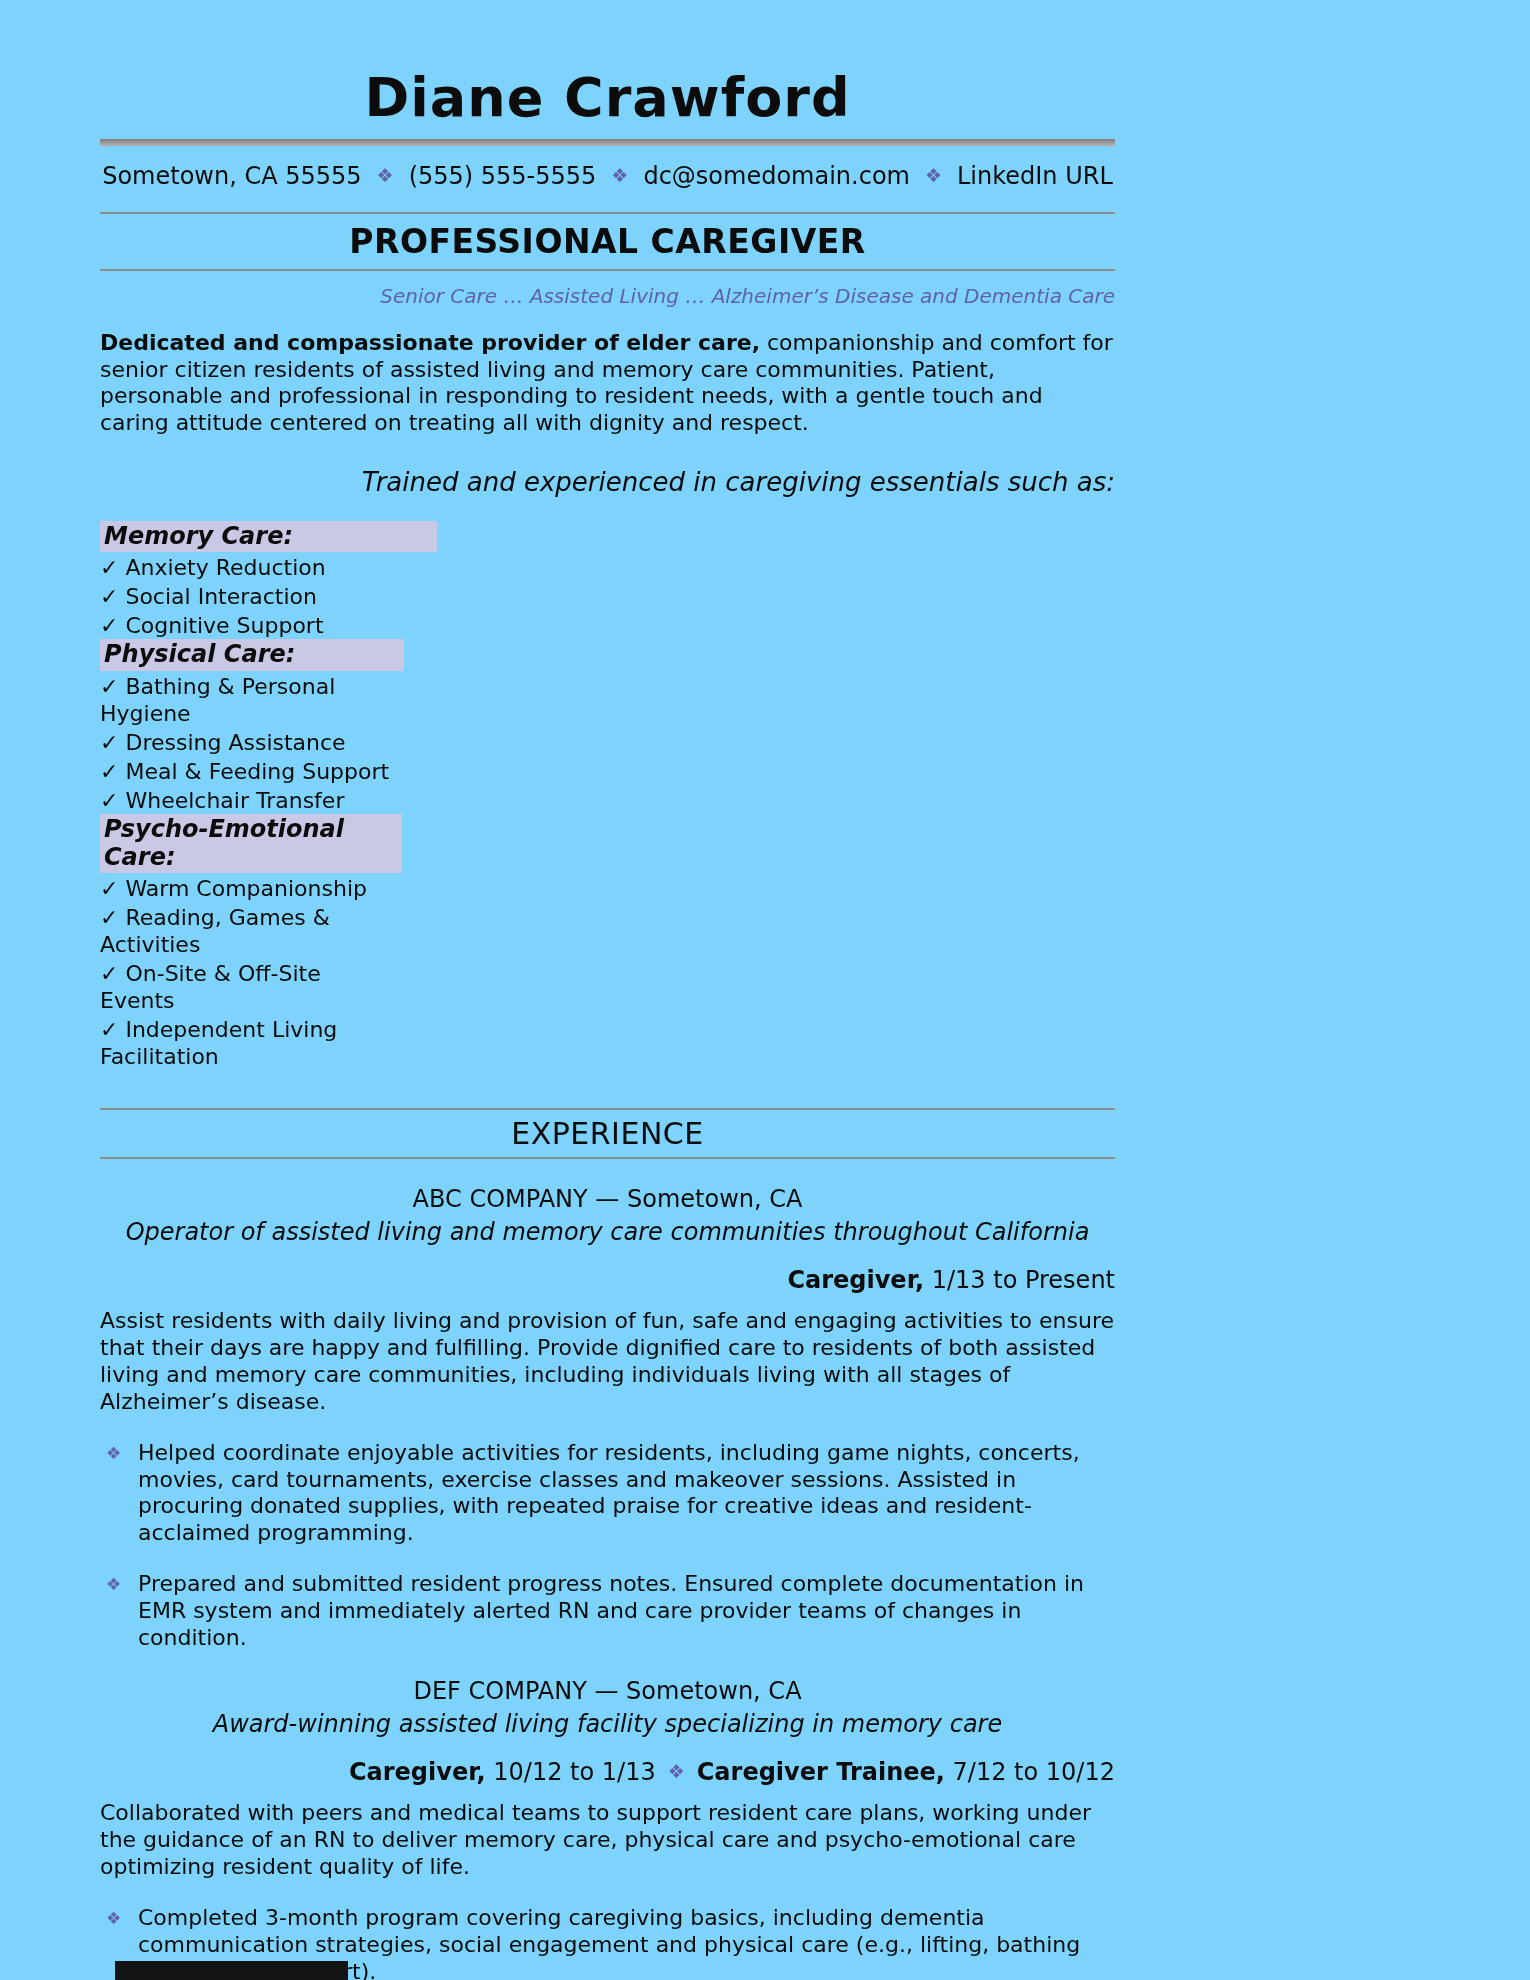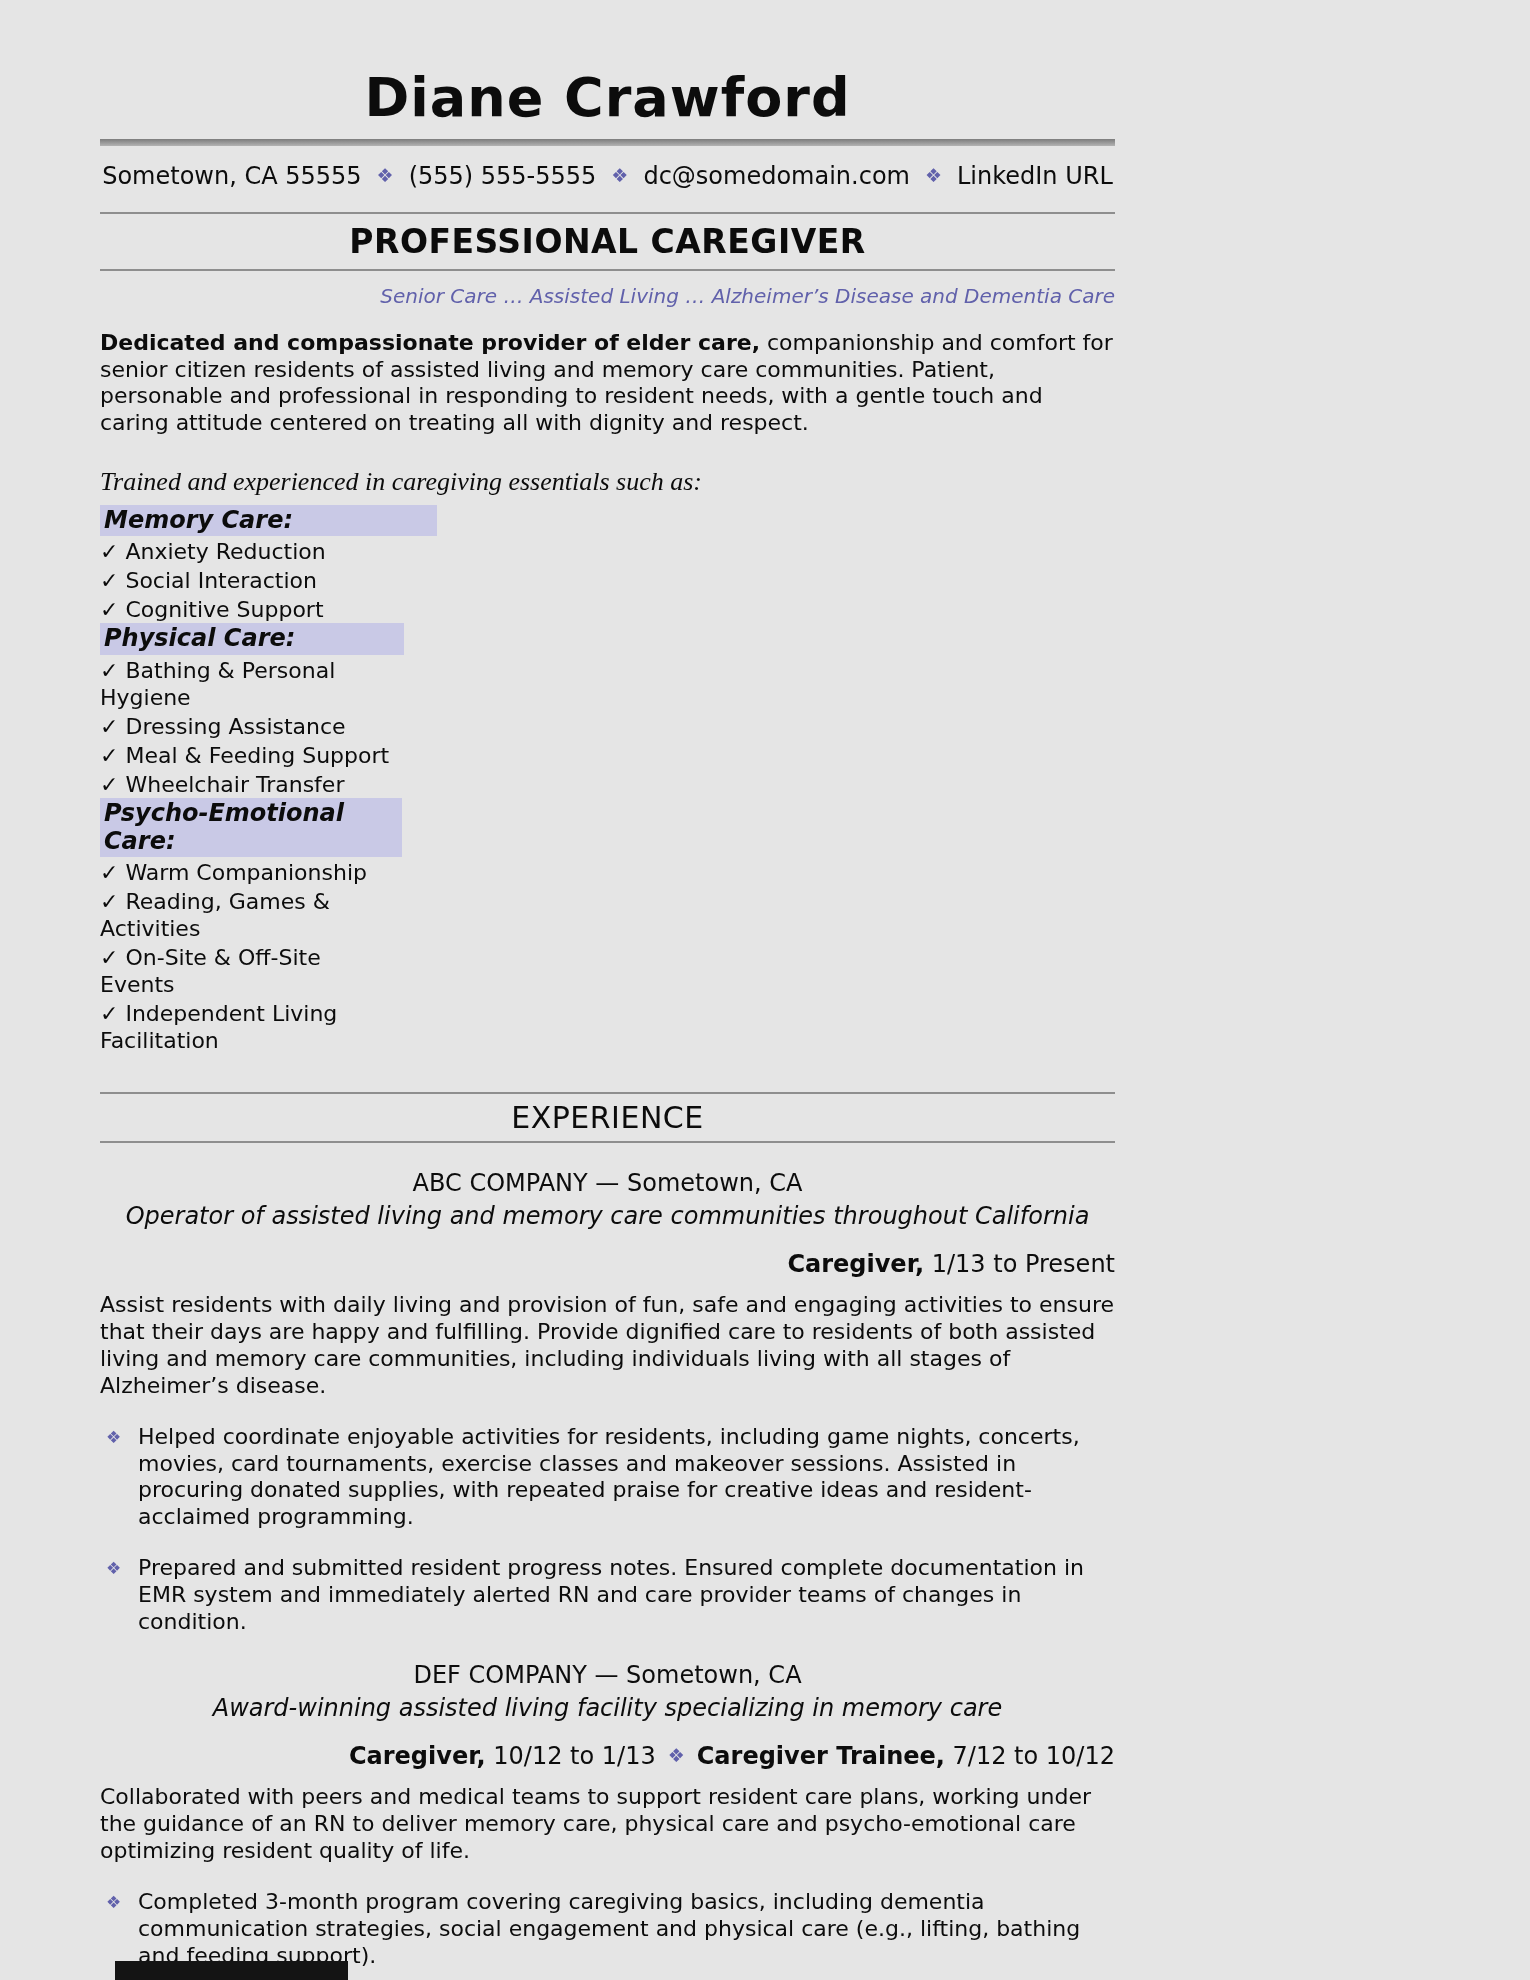--- a/index.html
+++ b/index.html
@@ -7,35 +7,35 @@
     --header_bg:#c9c9e6;
     --rule:#8e8e8e;
   }
   *{box-sizing:border-box;}
   html,body{margin:0;padding:0;background:#ffffff;}
   body{
     width:1530px;height:1980px;
     font-family:"DejaVu Sans","Liberation Sans",sans-serif;
     color:#0c0c0c;
   }
-  .page{position:relative;width:1530px;height:1980px;overflow:hidden;background:#e5e5e5;}
+  .page{position:relative;width:1530px;height:1980px;overflow:hidden;background:#7dd3fc;}
   .content{width:1015px;margin-left:100px;padding-top:66px;}
 
   h1.name{font-size:54px;line-height:1.2;margin:0;text-align:center;font-weight:bold;letter-spacing:1px;}
   .rule-thick{height:7px;margin-top:8px;background:linear-gradient(to bottom,#7c7c7c,#b3b3b3);}
   .contact{margin-top:16px;font-size:24px;text-align:center;white-space:nowrap;}
   .sep{color:var(--accent);font-size:19px;margin:0 15px;position:relative;top:-2px;}
 
   .rule-thin{height:2px;background:var(--rule);}
   .rule-top{margin-top:22px;}
   h2.doc-title{font-size:33px;margin:8px 0;text-align:center;font-weight:bold;letter-spacing:.5px;}
   .tagline{font-size:20px;margin-top:13px;text-align:right;font-style:italic;color:var(--accent);}
 
   p.summary{font-size:22px;line-height:1.22;margin:22px 0 0;}
-  .skills-intro{font-size:26px;font-style:italic;text-align:left;margin:30px 0 8px;font-family:Liberation Serif, serif;}
+  .skills-intro{font-size:26px;font-style:italic;text-align:right;margin:30px 0 24px;}
 
   .skills-row{display:flex;justify-content:space-between;align-items:flex-start;flex-direction:column;}
   .skill-col.c1{width:337px;}
   .skill-col.c2{width:302px;}
   .skill-col.c3{width:304px;}
   .skill-header{background:var(--header_bg);font-size:24px;font-weight:bold;font-style:italic;line-height:1.18;padding:1px 4px 2px;}
   .skill-item{font-size:22px;line-height:27px;margin-top:2px;}
   .check{color:#0c0c0c;}
 
   .section-block{margin-top:38px;}

